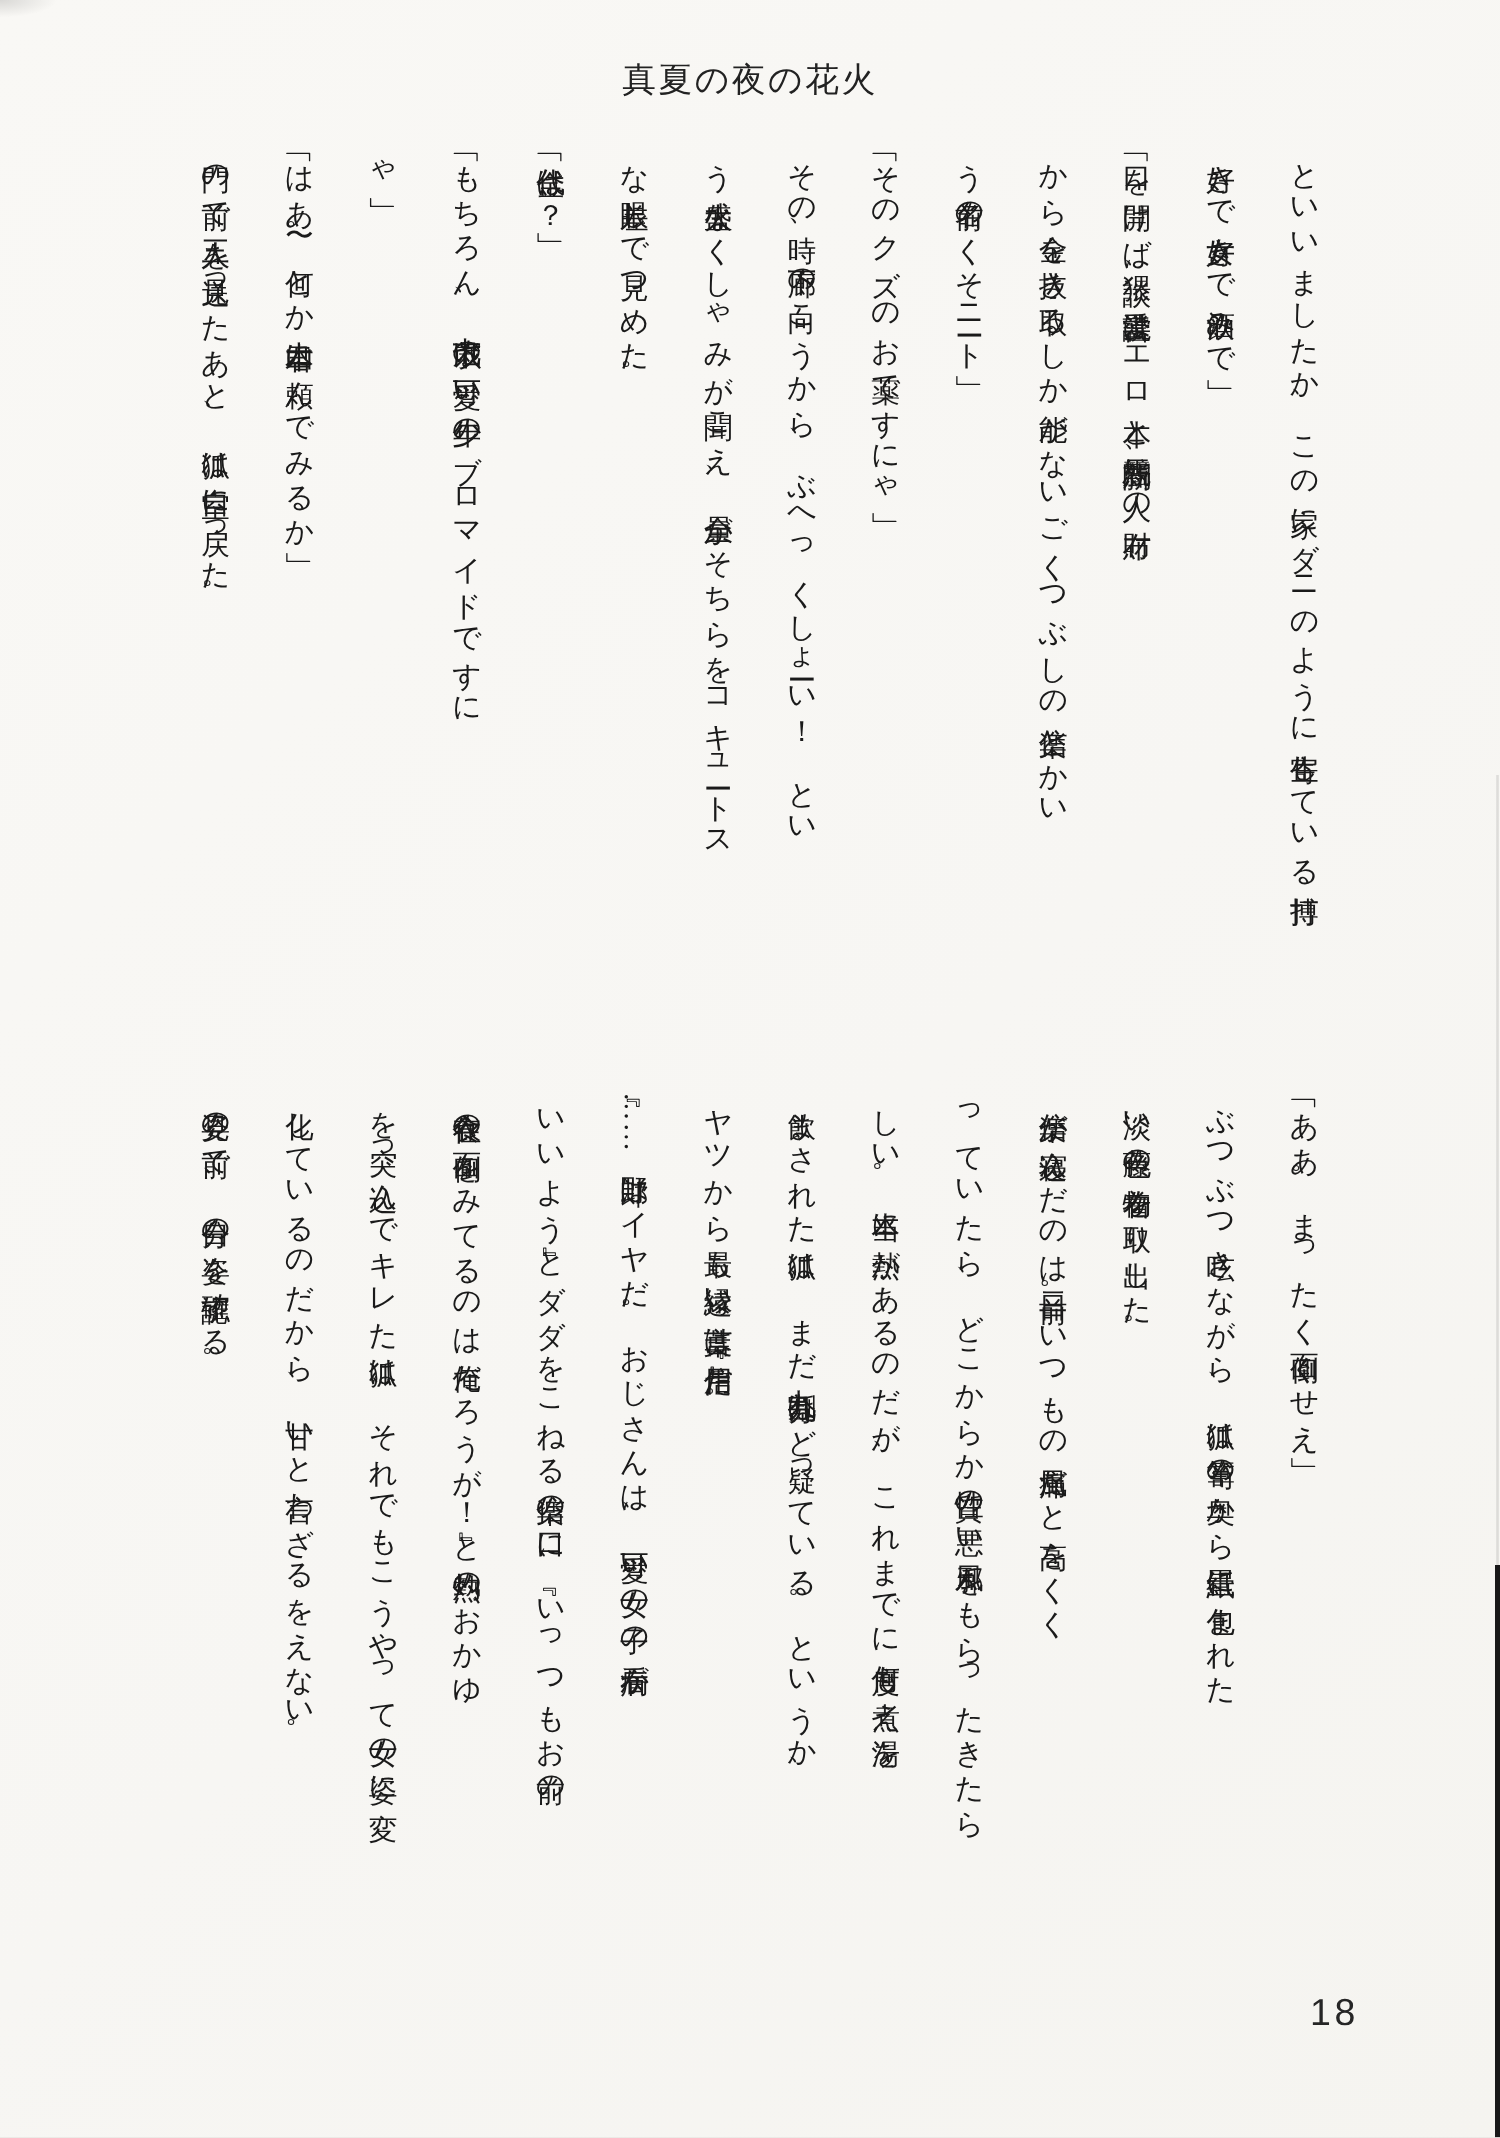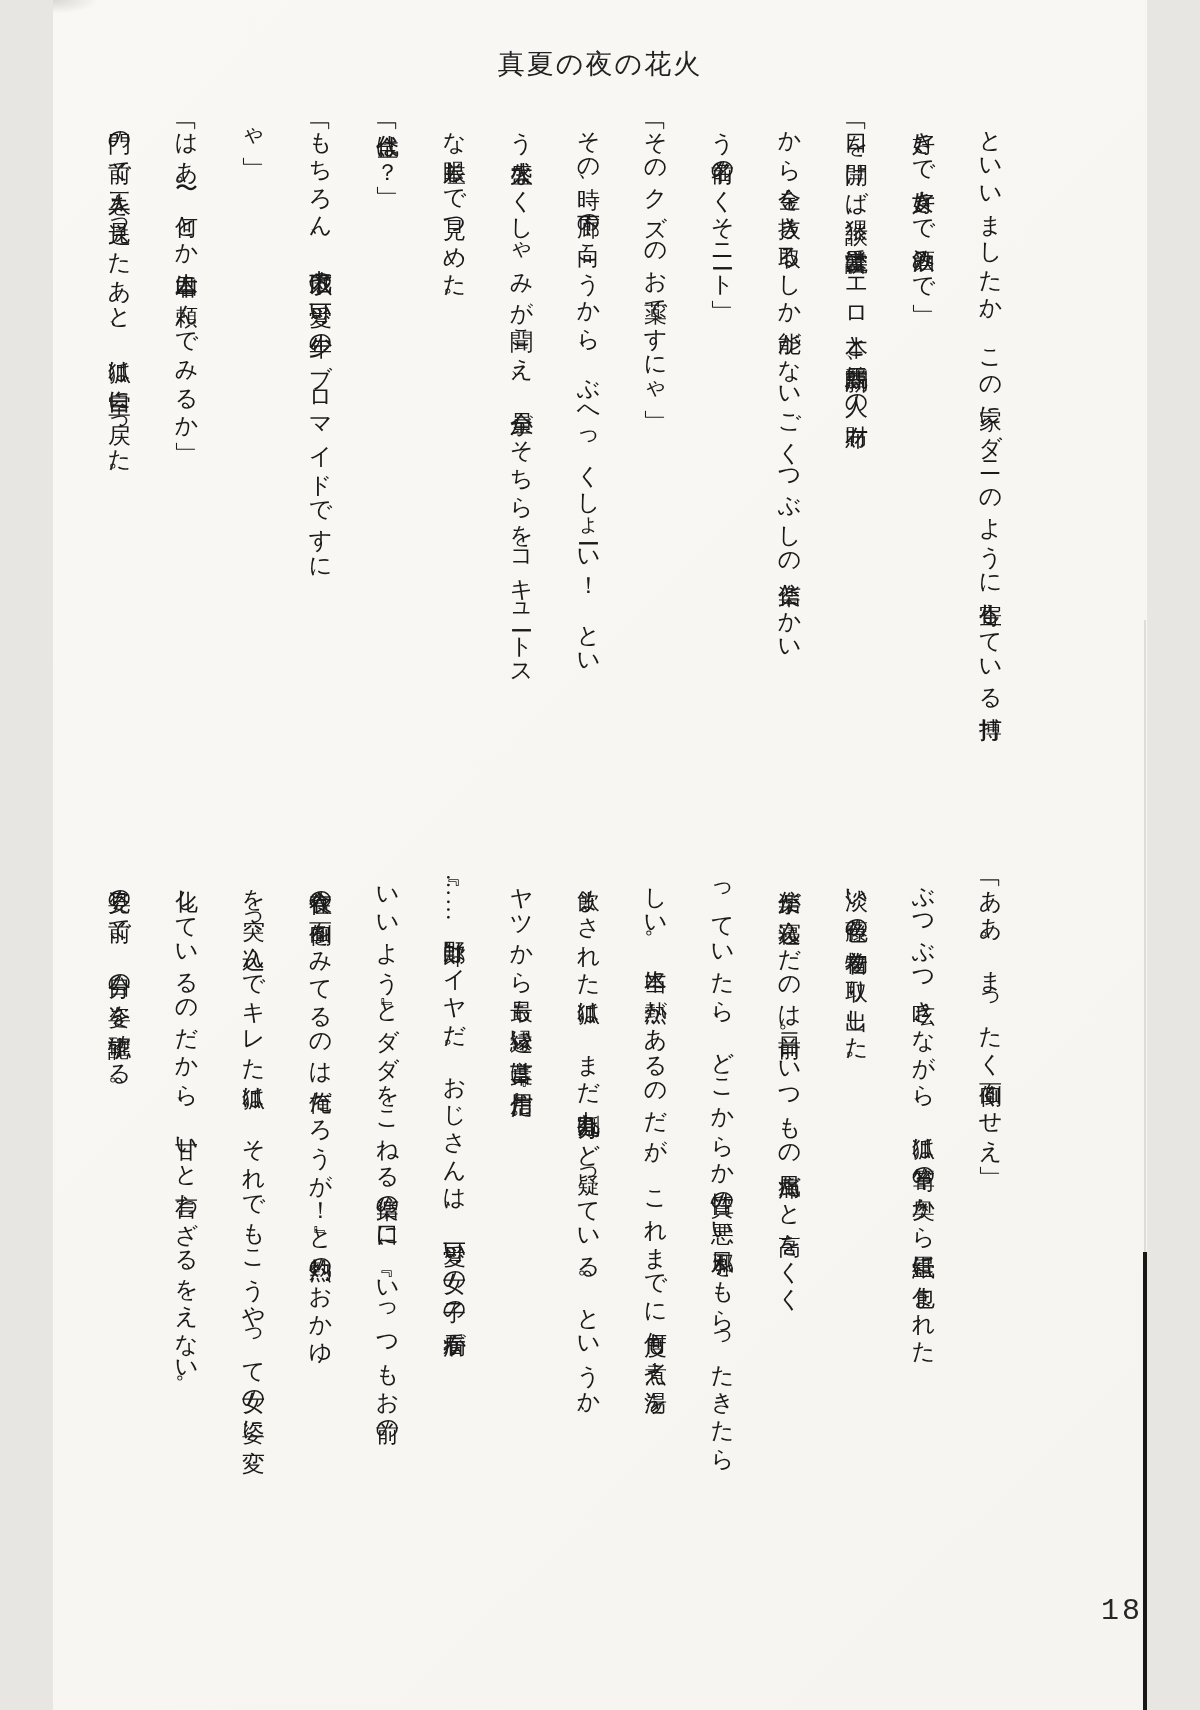--- a/index.html
+++ b/index.html
@@ -2,21 +2,21 @@
 <html lang="ja"><head>
 <meta charset="utf-8">
 <style>
   html, body {
     margin: 0;
     padding: 0;
     background: #e8e6e2;
   }
   .page {
     position: relative;
-    width: 1094px;
+    width: 1200px;
     height: 1710px;
     margin: 0 auto;
     background: linear-gradient(135deg, #f9f8f5 0%, #f7f6f3 55%, #f5f4f0 100%);
     overflow: hidden;
     font-family: "Liberation Serif", "DejaVu Serif", serif;
     color: #1c1c1c;
   }
   .page-title {
     position: absolute;
     top: 46px;
@@ -41,21 +41,21 @@
     font-size: 23px;
     line-height: 67px;       
     letter-spacing: 1.5px;   
     color: #1a1a1a;
     white-space: nowrap;
   }
   .page-number {
     position: absolute;
     left: 1048px;
     top: 1594px;
-    font-family: Liberation Mono, monospace;
+    font-family: Liberation Sans, sans-serif;
     font-size: 30px;
     letter-spacing: 3px;
     color: #262626;
   }
   
   .scan-edge-faint {
     position: absolute;
     right: 1px;
     top: 620px;
     width: 2px;

